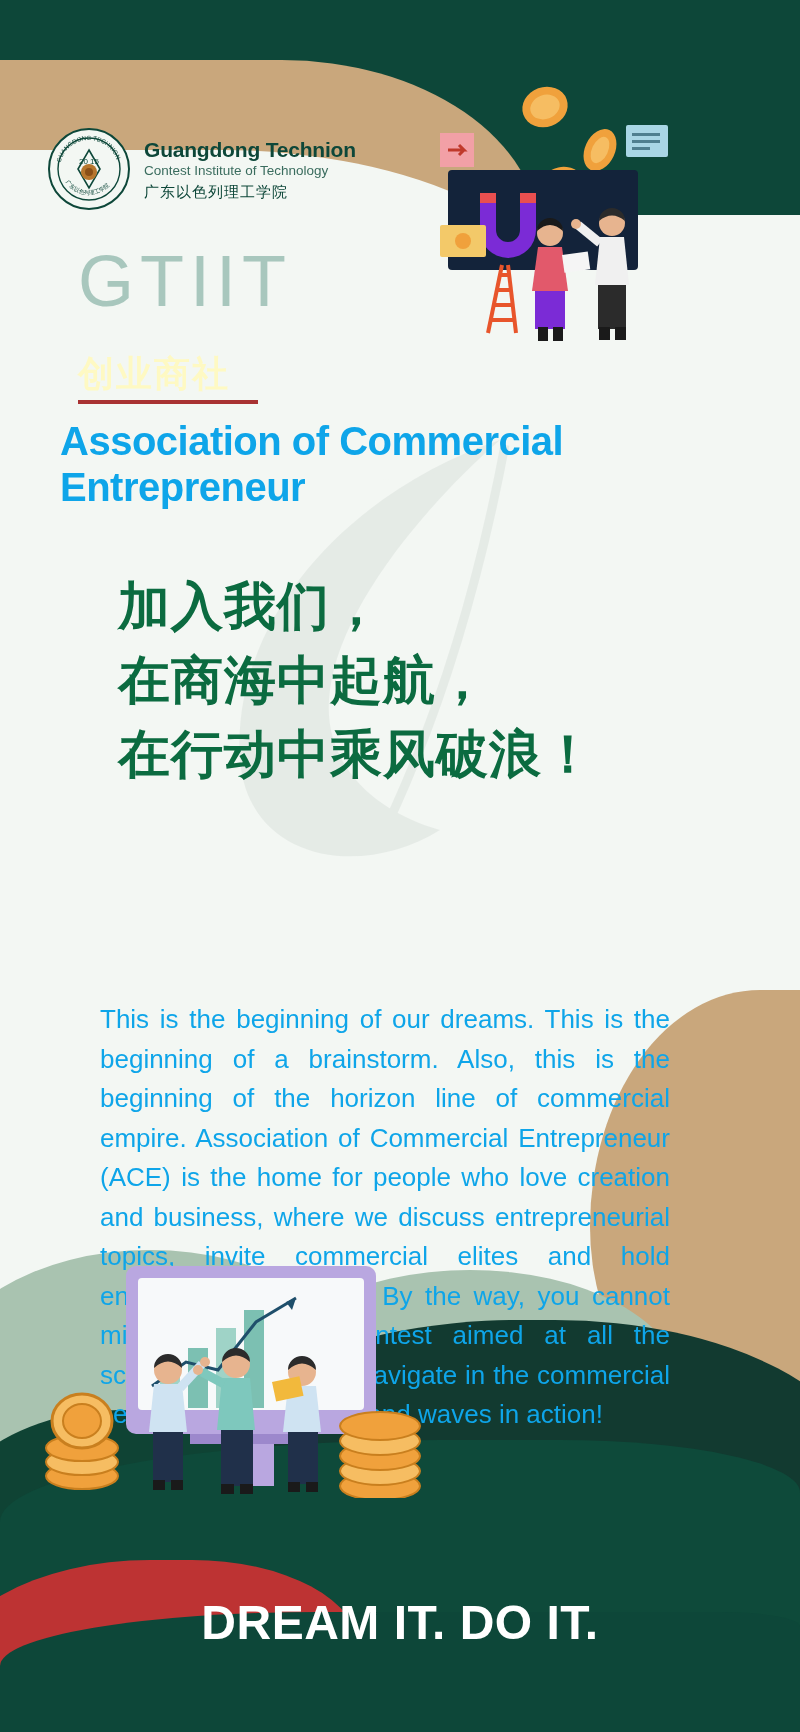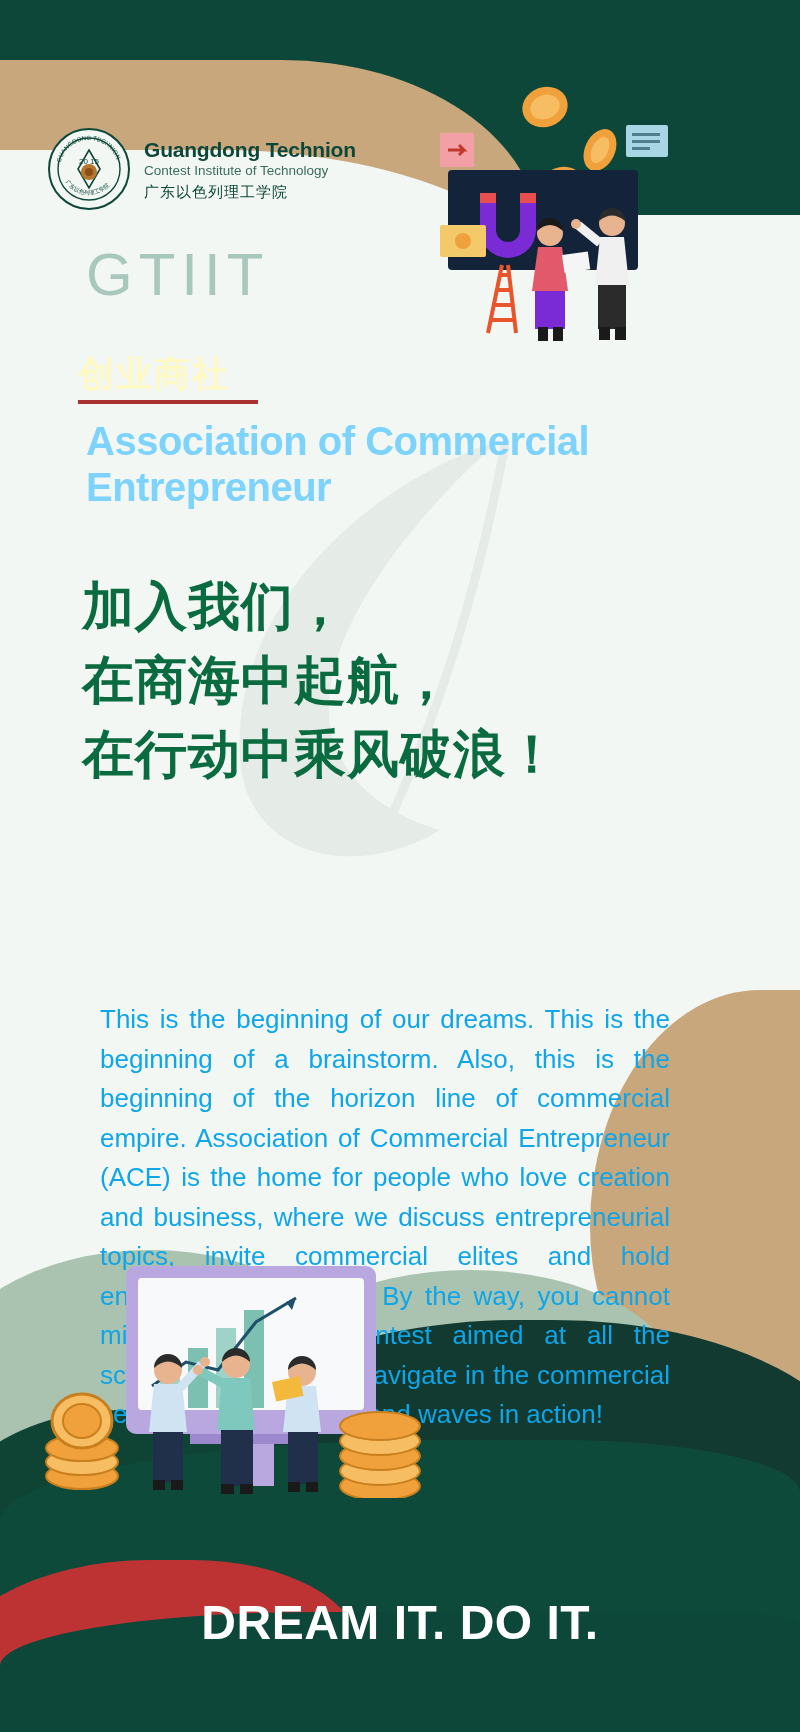--- a/index.html
+++ b/index.html
@@ -114,22 +114,22 @@
   .logo-text { line-height: 1.15; }
   .logo-en1 {
     font-size: 21px; font-weight: bold; color: #0d4739;
     letter-spacing: -0.2px;
   }
   .logo-en2 { font-size: 13.5px; color: #3a6c5e; margin-top: 1px; }
   .logo-cn { font-size: 15px; color: #0d4739; margin-top: 4px; letter-spacing: 1px; }
 
   .gtiit {
     position: absolute;
-    left: 86px; top: 245px;
-    font-size: 60px;
+    left: 78px; top: 245px;
+    font-size: 72px;
     letter-spacing: 6px;
     color: #a8c7bd;
     font-family: "Liberation Sans", sans-serif;
     font-weight: 400;
     line-height: 1;
   }
 
   
   .illus-top { position: absolute; right: 130px; top: 75px; width: 230px; height: 270px; }
 
@@ -144,26 +144,26 @@
     padding-bottom: 7px;
   }
   .title-rule {
     position: absolute;
     left: 78px; top: 400px;
     width: 180px; height: 4px;
     background: #a83232;
   }
   .title-en {
     position: absolute;
-    left: 86px; top: 418px;
+    left: 60px; top: 418px;
     width: 520px;
     font-size: 40px;
     font-weight: bold;
     line-height: 1.16;
-    color: #7dd3fc;
+    color: #0ea5e9;
     letter-spacing: -0.5px;
   }
   .slogan {
     position: absolute;
     left: 82px; top: 570px;
     width: 660px;
     font-size: 52px;
     font-weight: bold;
     line-height: 1.42;
     color: #0b6b40;
@@ -313,21 +313,21 @@
       <div class="logo-en2">Contest Institute of Technology</div>
       <div class="logo-cn">广东以色列理工学院</div>
     </div>
   </div>
 
   <div class="gtiit">GTIIT</div>
 
   <div class="title-cn">创业商社</div>
   <div class="title-rule"></div>
   <div class="title-en">Association of Commercial Entrepreneur</div>
-  <div class="slogan" style="white-space: pre-line;">加入我们，
+  <div class="slogan" style="white-space: pre-line; margin-left: 36px;">加入我们，
 在商海中起航，
 在行动中乘风破浪！</div>
 
   <div class="body-en">This is the beginning of our dreams. This is the beginning of a brainstorm. Also, this is the beginning of the horizon line of commercial empire. Association of Commercial Entrepreneur (ACE) is the home for people who love creation and business, where we discuss entrepreneurial topics, invite commercial elites and hold entrepreneurial salons. By the way, you cannot miss the Venture Contest aimed at all the schoolmates. Join us, navigate in the commercial sea and ride the winds and waves in action!</div>
 
   <div class="illus-bottom">
     <svg viewBox="0 0 420 240" width="420" height="240">
 
       <rect x="86" y="8" width="250" height="168" rx="10" fill="#b9a7e0"></rect>
       <rect x="98" y="20" width="226" height="132" rx="4" fill="#f7f9fa"></rect>

